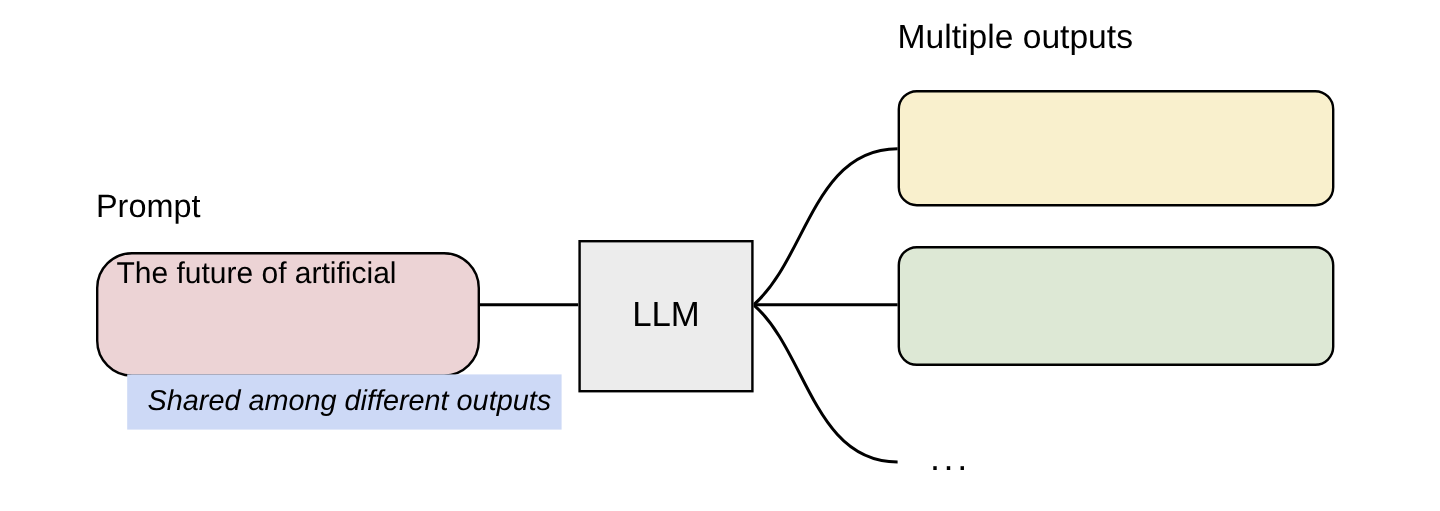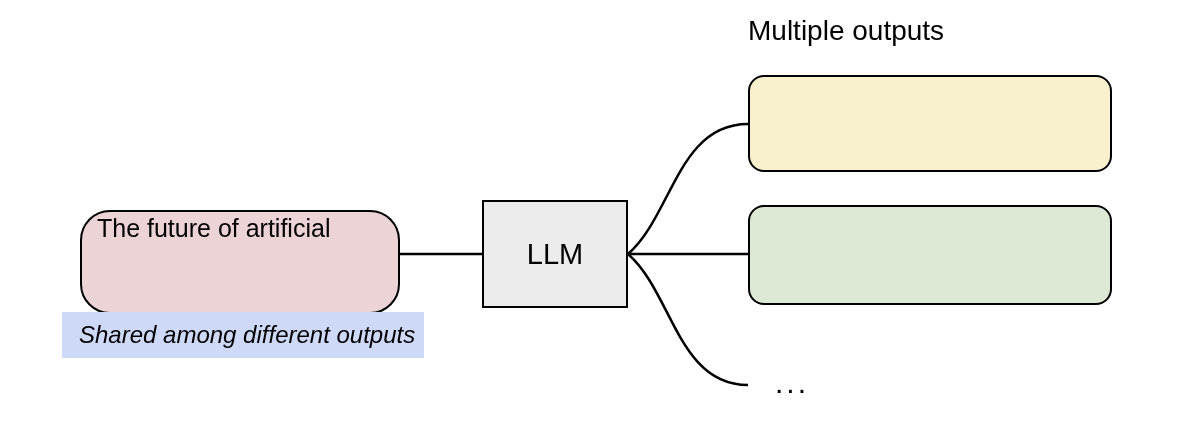--- a/index.html
+++ b/index.html
@@ -33,21 +33,21 @@
     border-radius: 30px;
     display: flex;
     align-items: flex-start;
     padding-left: 15px;
     font-size: 25px;
     line-height: 1.3;
   }
 
   .llm-box {
     left: 482px; top: 200px;
-    width: 146px; height: 108px;
+    width: 146px; height: 127px;
     display: flex;
     align-items: center;
     justify-content: center;
     font-size: 29px;
   }
 
   .output-box-top {
     left: 748px; top: 75px;
     width: 364px; height: 97px;
     border-radius: 16px;
@@ -102,30 +102,31 @@
 
 <div class="canvas">
 
   <svg class="connectors" viewBox="0 0 1200 426" xmlns="http://www.w3.org/2000/svg">
     <path d="M 400 254 L 482 254" fill="none" stroke-width="2.5" stroke="#000000"></path>
     <path d="M 628 254 C 672 216, 678 124, 748 124" fill="none" stroke-width="2.5" stroke="#000000"></path>
     <path d="M 628 254 L 748 254" fill="none" stroke-width="2.5" stroke="#000000"></path>
     <path d="M 628 254 C 672 292, 678 385, 748 385" fill="none" stroke-width="2.5" stroke="#000000"></path>
   </svg>
 
+  <div class="title-label prompt-title">Prompt</div>
 
   <div class="title-label outputs-title">Multiple outputs</div>
 
   <div class="node prompt-box" style="background-color: rgb(236, 211, 213); border-color: rgb(0, 0, 0);">
     <div>
       <div>The future of artificial</div>
     </div>
   </div>
 
-  <div class="note-highlight" style="background-color: rgb(205, 217, 246);">
+  <div class="note-highlight" style="background-color: rgb(205, 217, 246); margin-left: 44px;">
     <span>Shared among different outputs</span>
   </div>
 
   <div class="node llm-box" style="background-color: rgb(236, 236, 236); border-color: rgb(0, 0, 0);">
     <span>LLM</span>
   </div>
 
   <div class="node output-box-top" style="background-color: rgb(249, 240, 205); border-color: rgb(0, 0, 0);"></div>
 
   <div class="node output-box-middle" style="background-color: rgb(221, 232, 213); border-color: rgb(0, 0, 0);"></div>

